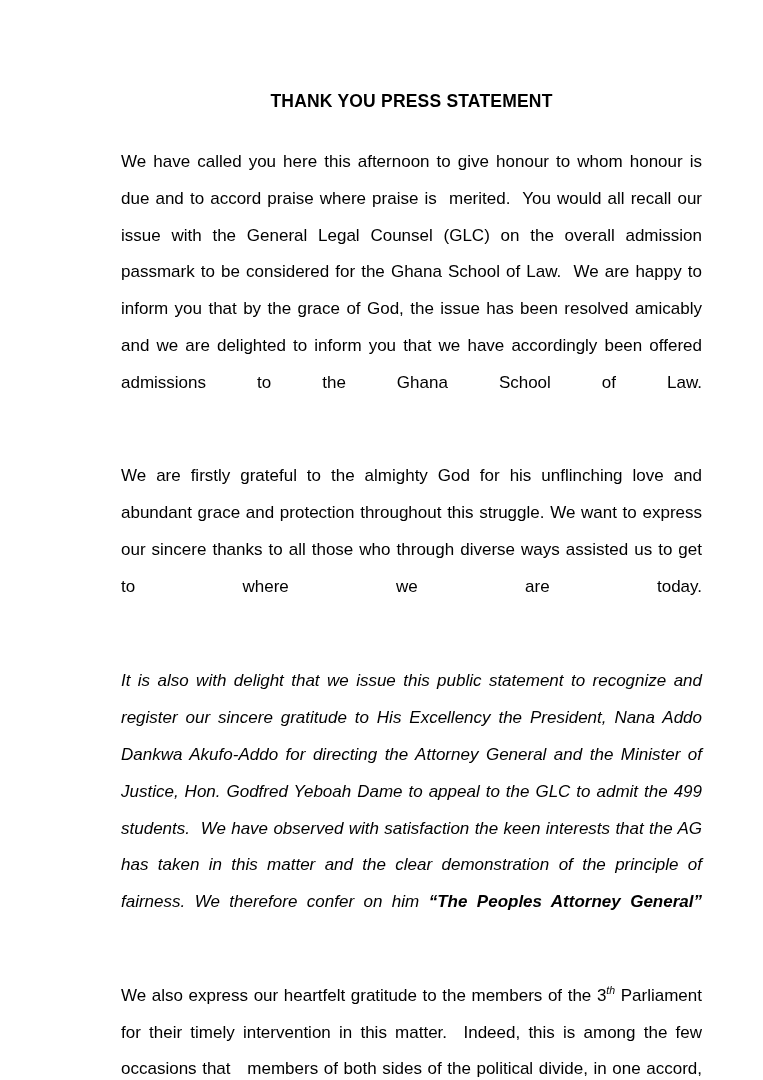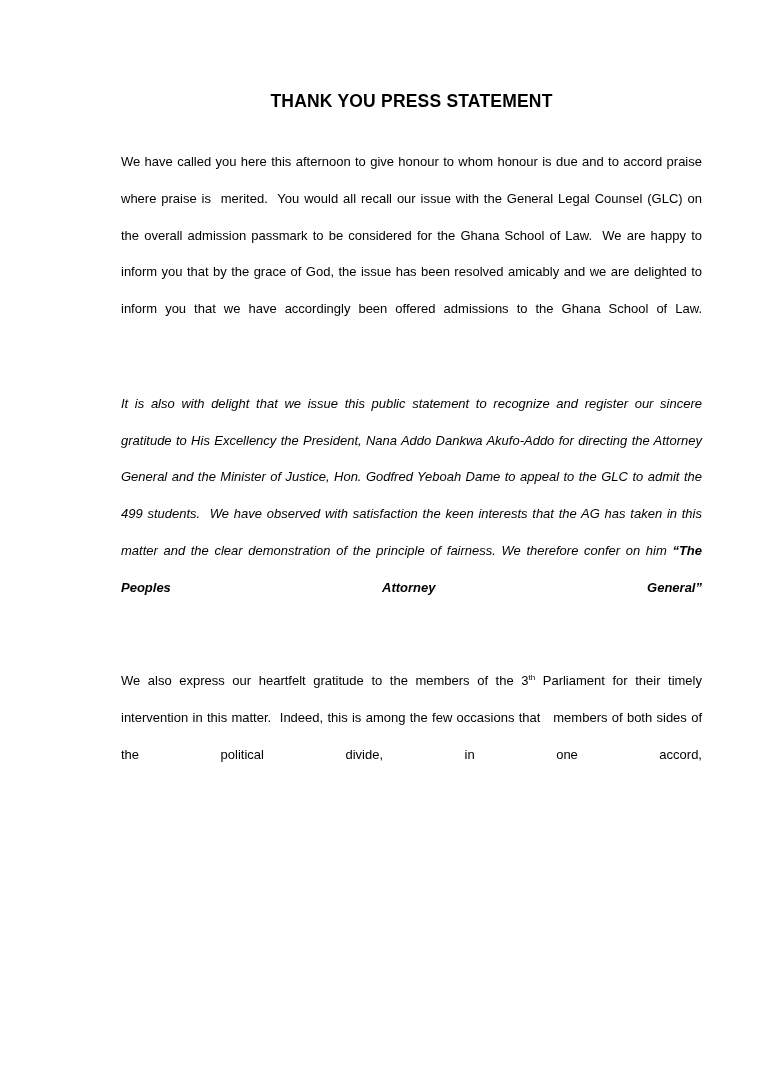--- a/index.html
+++ b/index.html
@@ -37,21 +37,21 @@
     font-weight: bold;
     font-size: 17.5px;
     letter-spacing: 0.2px;
     margin: 0;
     padding-top: 91px;
     line-height: 1.2;
     white-space: pre-wrap;
   }
 
   .para {
-    font-size: 13px;
+    font-size: 17px;
     line-height: 36.8px;
     margin: 0;
     text-align: justify;
     text-justify: inter-word;
     white-space: pre-wrap;
     word-spacing: 0.1px;
     hyphens: none;
   }
 
   
@@ -68,33 +68,35 @@
   .p-2        { margin-top: 20px; }
   .p-3        { margin-top: 21px; font-style: italic; }
   .p-4        { margin-top: 20px; }
 
   .bold-quote { font-weight: bold; }
 
   sup.ord {
     font-size: 0.62em;
     vertical-align: super;
     line-height: 0;
+    font-style: italic;
   }
 </style>
 </head>
 <body>
 
 <div class="page">
   <div class="content">
 
     <h1 class="doc-title">THANK YOU PRESS STATEMENT</h1>
 
     <p class="para p-greeting no-justify-fill"></p>
 
     <p class="para p-1">We have called you here this afternoon to give honour to whom honour is due and to accord praise where praise is  merited.  You would all recall our issue with the General Legal Counsel (GLC) on the overall admission passmark to be considered for the Ghana School of Law.  We are happy to inform you that by the grace of God, the issue has been resolved amicably and we are delighted to inform you that we have accordingly been offered admissions to the Ghana School of Law.</p>
 
+    <p class="para p-2">We are firstly grateful to the almighty God for his unflinching love and abundant grace and protection throughout this struggle. We want to express our sincere thanks to all those who through diverse ways assisted us to get to where we are today.</p>
 
     <p class="para p-3"><span>It is also with delight that we issue this public statement to recognize and register our sincere gratitude to His Excellency the President, Nana Addo Dankwa Akufo-Addo for directing the Attorney General and the Minister of Justice, Hon. Godfred Yeboah Dame to appeal to the GLC to admit the 499 students.  We have observed with satisfaction the keen interests that the AG has taken in this matter and the clear demonstration of the principle of fairness. We therefore confer on him </span><span class="bold-quote">“The Peoples Attorney General”</span></p>
 
     <p class="para p-4"><span>We also express our heartfelt gratitude to the members of the 3</span><sup class="ord">th</sup><span> Parliament for their timely intervention in this matter.  Indeed, this is among the few occasions that   members of both sides of the political divide, in one accord,</span></p>
 
   </div>
 </div>
 
 </body></html>

